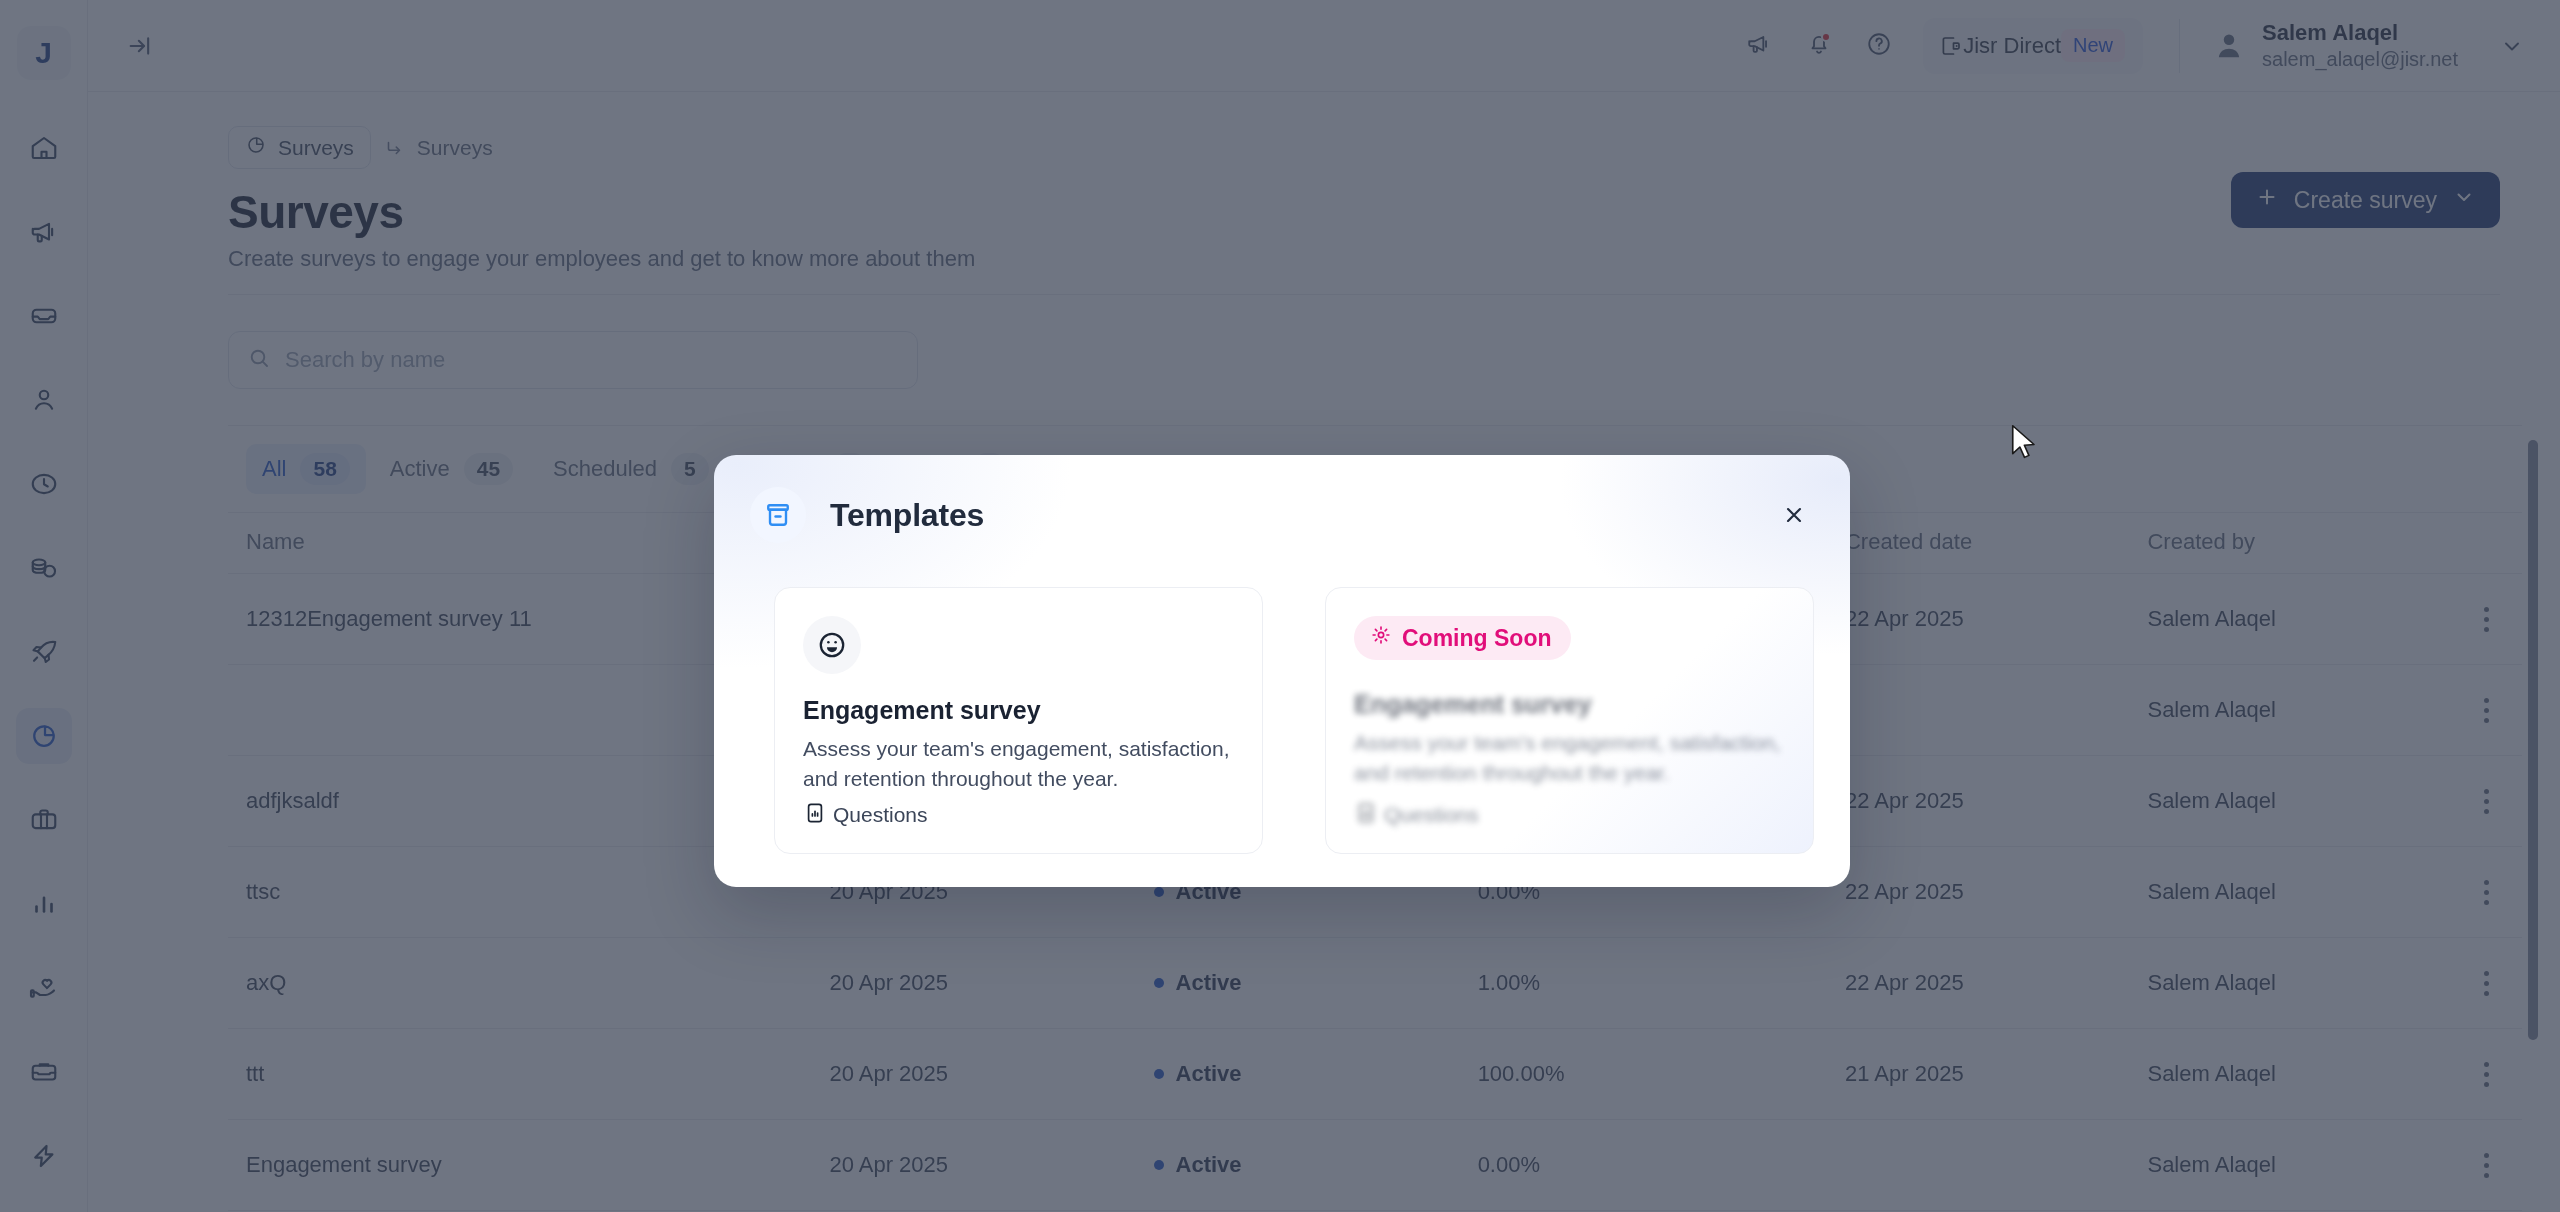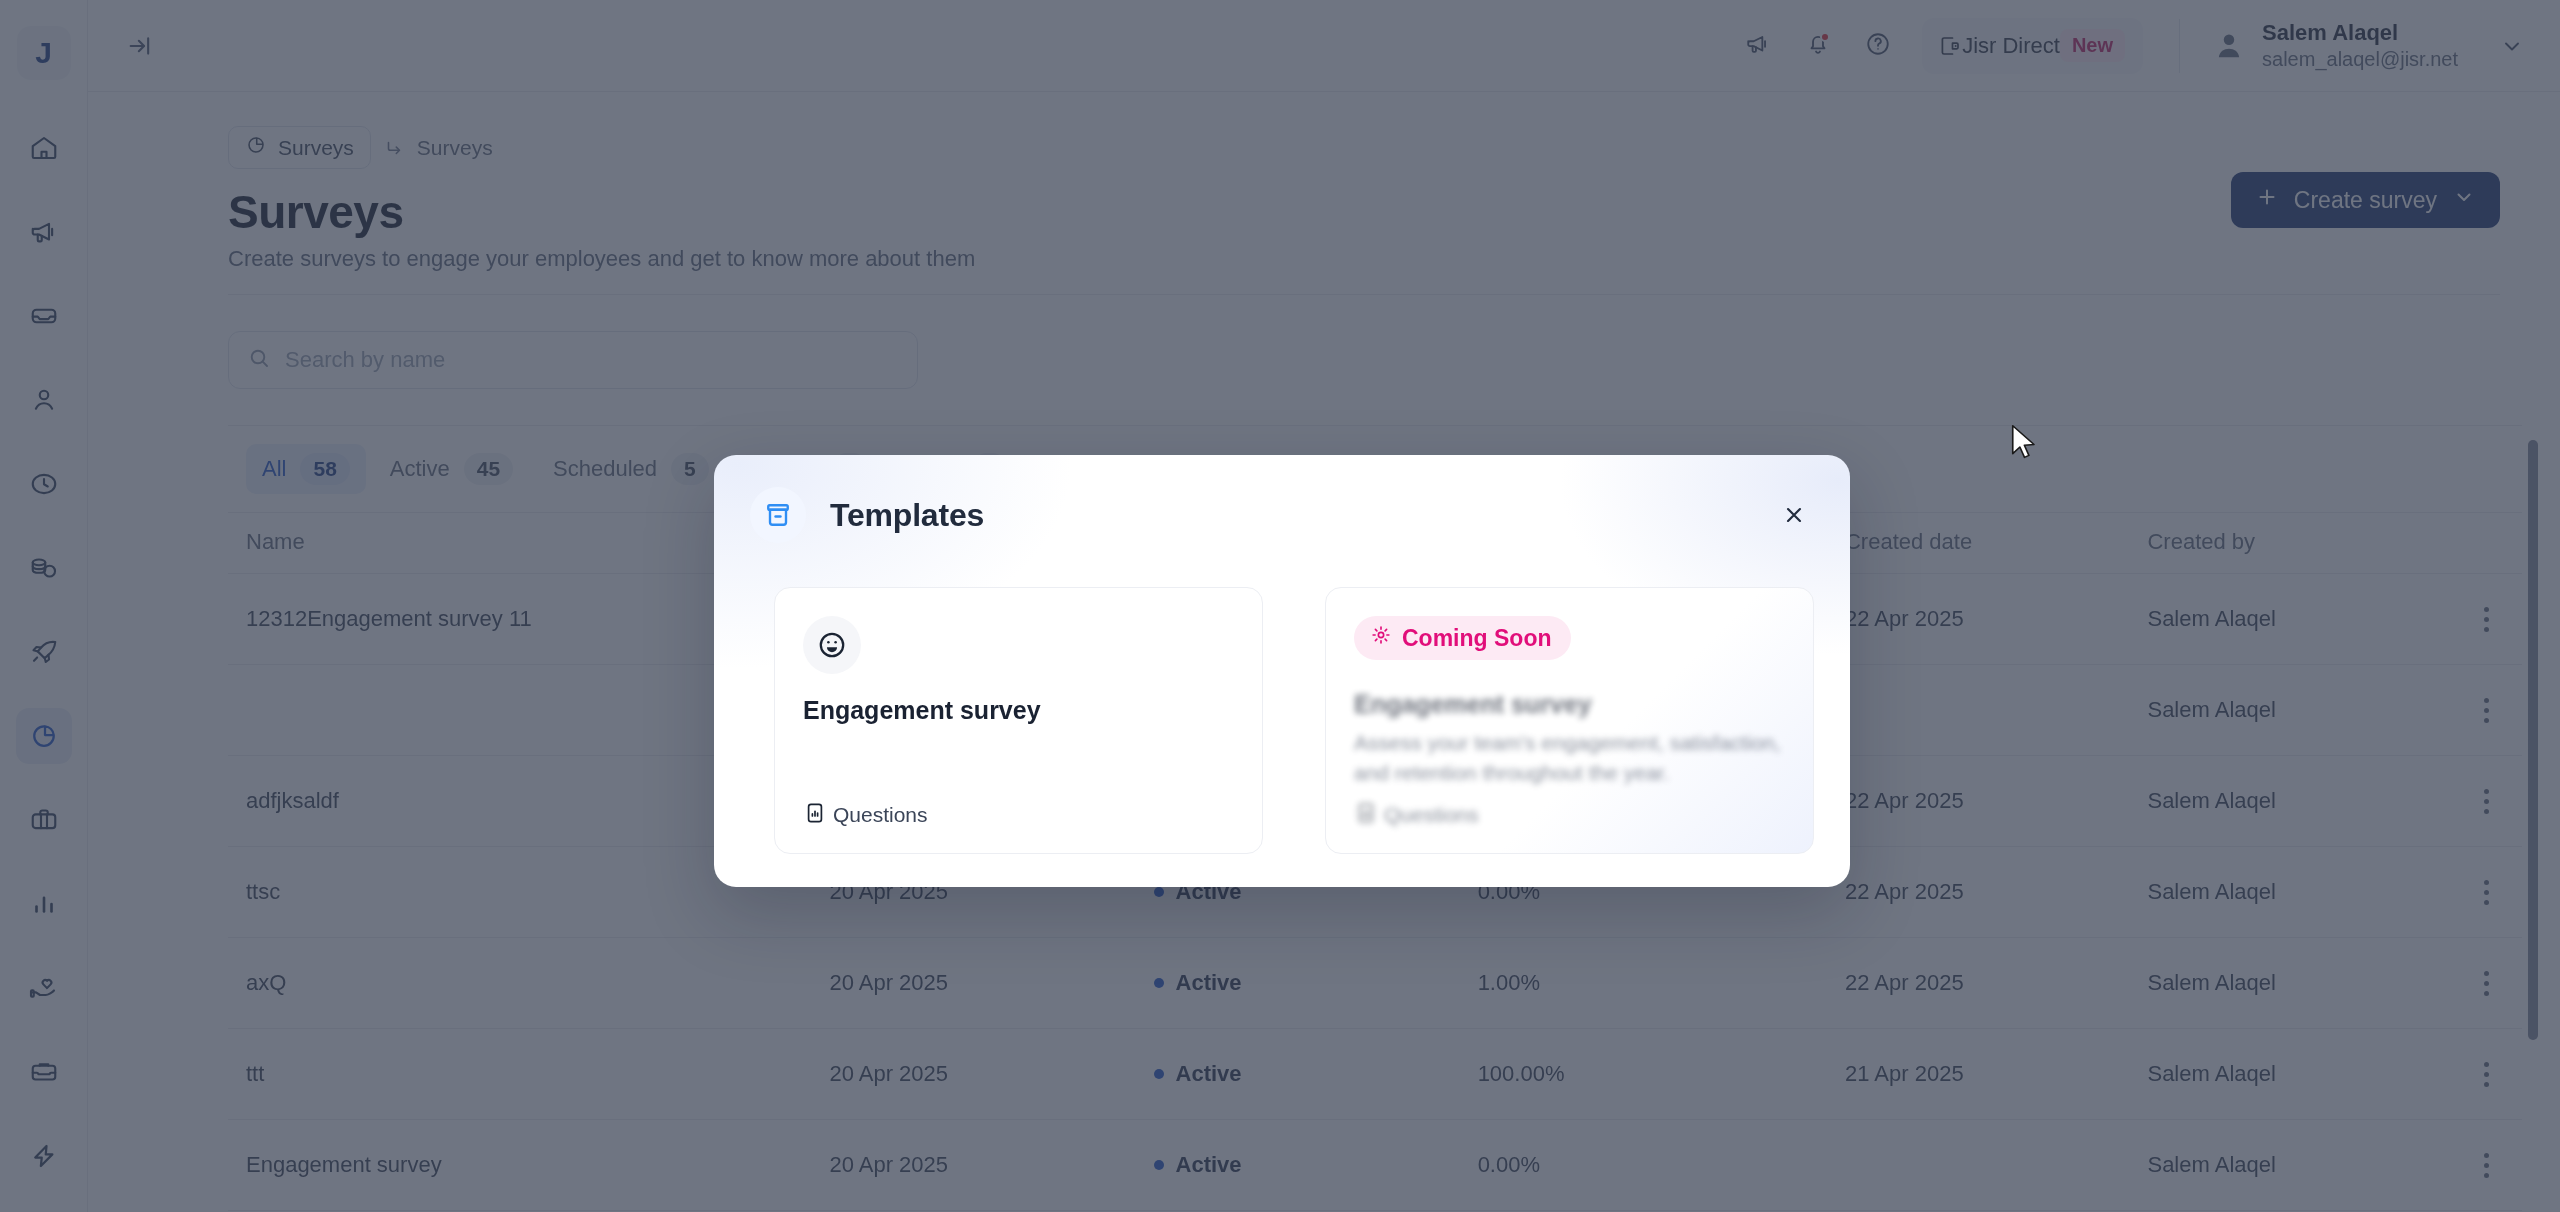--- a/index.html
+++ b/index.html
@@ -97,21 +97,21 @@
   .jisr-direct {
     display: flex; align-items: center; 
     height: 56px; padding: 0 18px 0 16px;
     border-radius: 12px; background: #f6f7f9;
     margin-left: 10px;
   }
   .jisr-direct .jd-icon { color: #2b3242; display: flex; }
   .jisr-direct .jd-icon svg { width: 24px; height: 24px; }
   .jd-label { font-size: 22px; color: #2b3242; white-space: nowrap; }
   .jd-new {
-    font-size: 20px; font-weight: 700; color: #be185d;
+    font-size: 20px; font-weight: 400; color: #1d4ed8;
     background: #fdeaf4; border-radius: 8px;
     padding: 5px 12px; white-space: nowrap;
   }
   .topbar-divider { width: 1px; height: 54px; background: #e3e6ec; margin: 0 24px 0 28px; }
   .user-chip { display: flex; align-items: center; gap: 16px; }
   .avatar { width: 34px; height: 34px; color: #5b6578; display: flex; }
   .avatar svg { width: 34px; height: 34px; }
   .user-meta { display: flex; flex-direction: column; line-height: 1.25; }
   .user-name { font-size: 22px; font-weight: 700; color: #1d2536; white-space: nowrap; }
   .user-mail { font-size: 20px; color: #5d6778; white-space: nowrap; }
@@ -797,20 +797,21 @@
         <div class="tpl-card">
           <div class="tpl-icon-circle">
             <svg viewBox="0 0 24 24" fill="none" stroke="currentColor" stroke-width="1.7" stroke-linecap="round" stroke-linejoin="round">
                 <circle cx="12" cy="12" r="8.4"></circle>
                 <circle cx="9.3" cy="10" r=".95" fill="currentColor" stroke="none"></circle>
                 <circle cx="14.7" cy="10" r=".95" fill="currentColor" stroke="none"></circle>
                 <path d="M8.2 13.6h7.6a3.8 3.8 0 0 1-7.6 0z" fill="currentColor" stroke="none"></path>
               </svg>
           </div>
           <div class="tpl-name">Engagement survey</div>
+          <div class="tpl-desc">Assess your team's engagement, satisfaction, and retention throughout the year.</div>
           <div class="tpl-footer">
             <span>
               <svg viewBox="0 0 24 24" fill="none" stroke="currentColor" stroke-width="1.7" stroke-linecap="round" stroke-linejoin="round">
                   <rect x="5.6" y="3.4" width="12.8" height="17.2" rx="2.4"></rect>
                   <path d="M9.4 15v-2.1"></path>
                   <path d="M12 15v-4.6"></path>
                   <path d="M14.6 15v-3"></path>
                 </svg>
             </span>
             <span class="qlabel">Questions</span>

